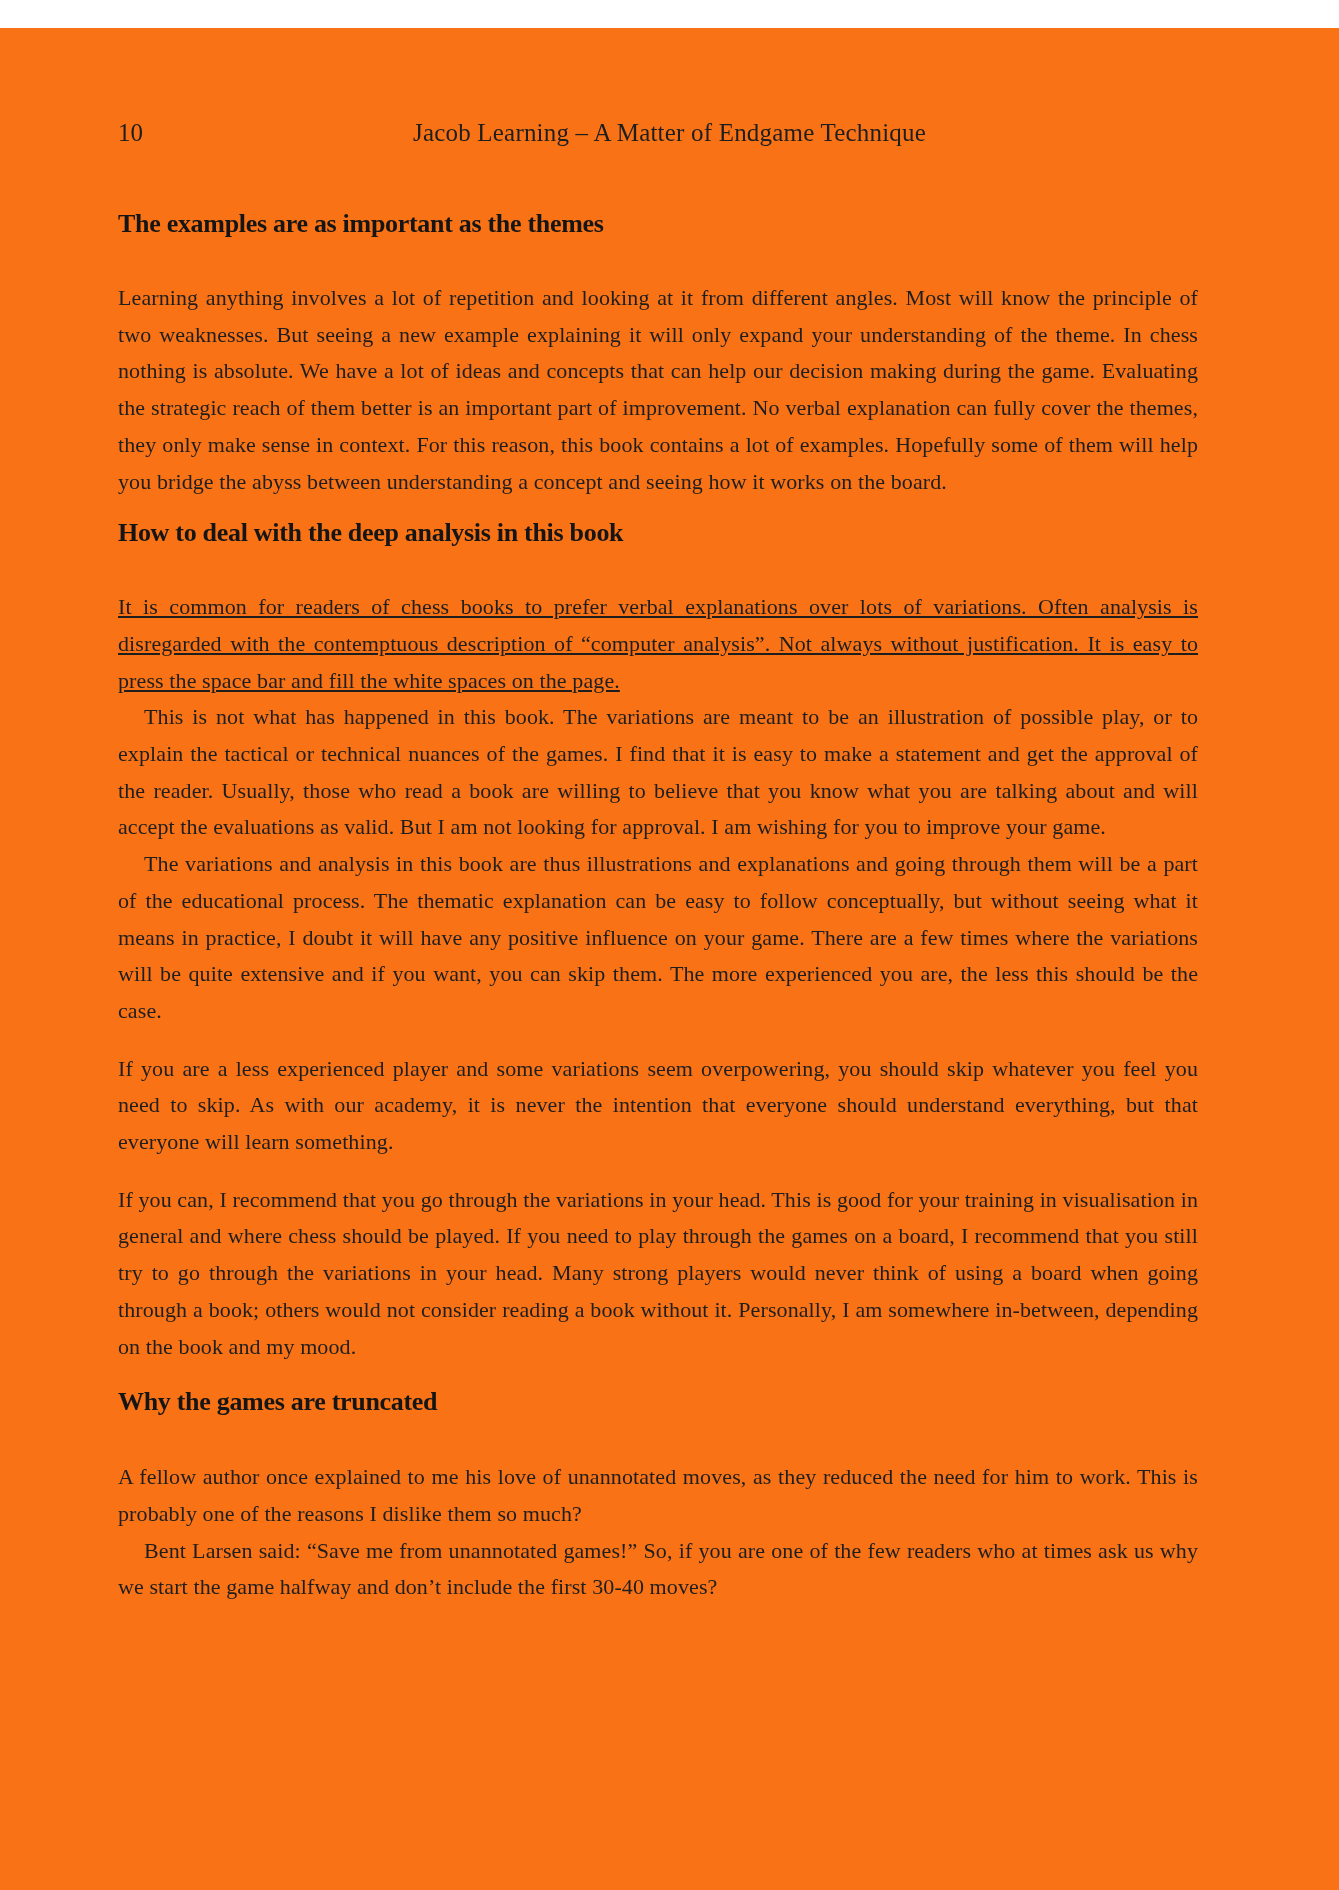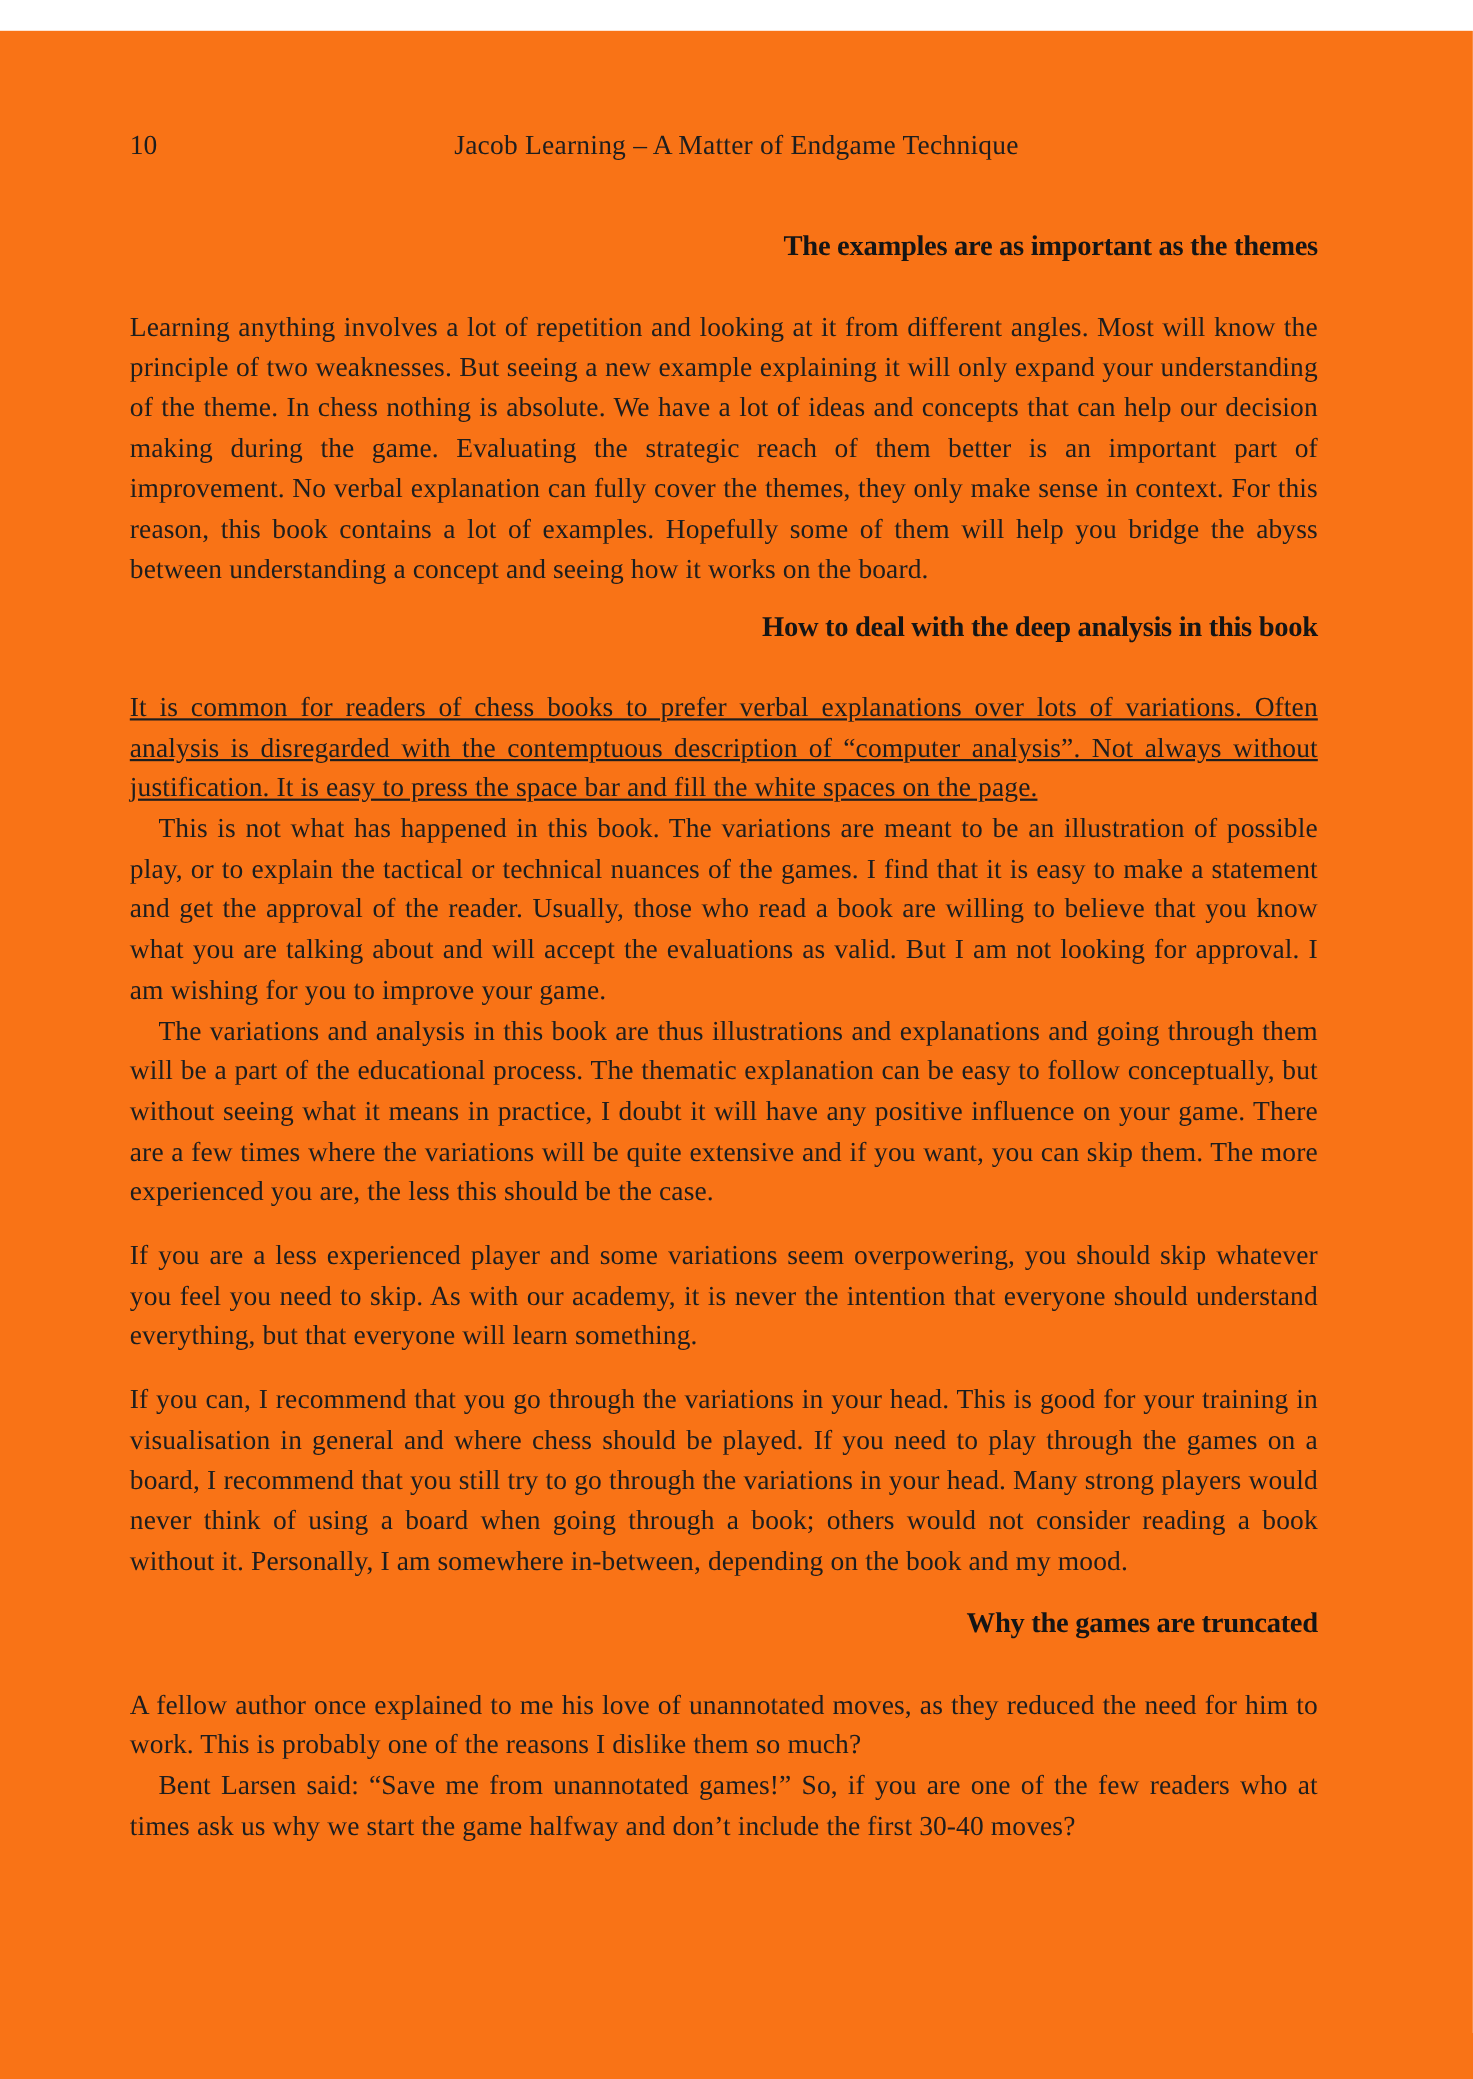--- a/index.html
+++ b/index.html
@@ -31,30 +31,30 @@
     letter-spacing: 0.2px;
   }
   .content {
     position: absolute;
     left: 118px;
     top: 0;
     width: 1080px;
   }
   .sect-heading {
     margin: 0;
-    text-align: right;
+    text-align: left;
     font-size: 26px;
     font-weight: 700;
     line-height: 36px;
     color: #151515;
     letter-spacing: -0.3px;
   }
   .para {
     margin: 0;
-    font-size: 25px;
+    font-size: 22px;
     line-height: 36.7px;
     text-align: justify;
     letter-spacing: 0.1px;
   }
   .indent { text-indent: 26px; }
   
   .h1  { margin-top: 178px; }
   .p1  { margin-top: 38px; }
   .h2  { margin-top: 15px; }
   .p2a { margin-top: 38px; text-decoration: underline; }

